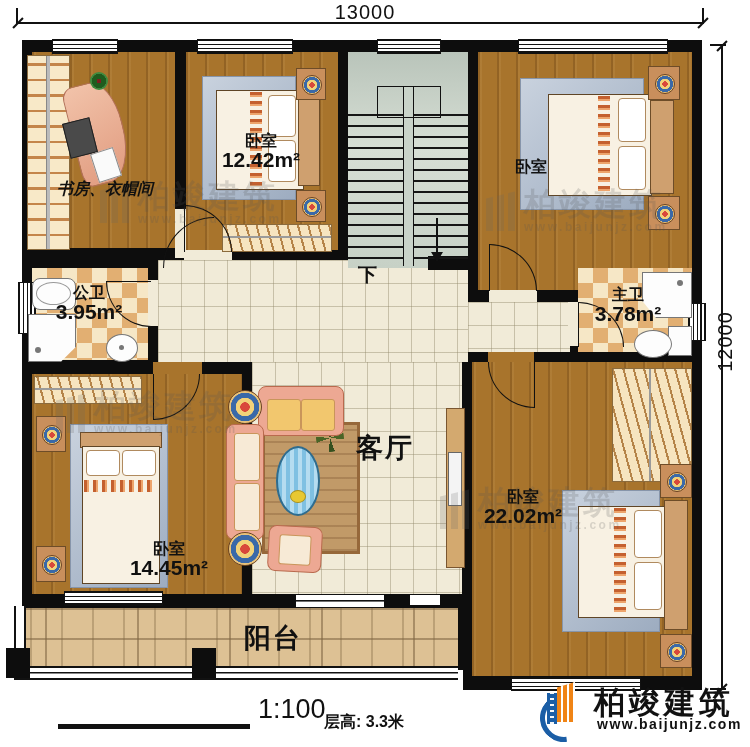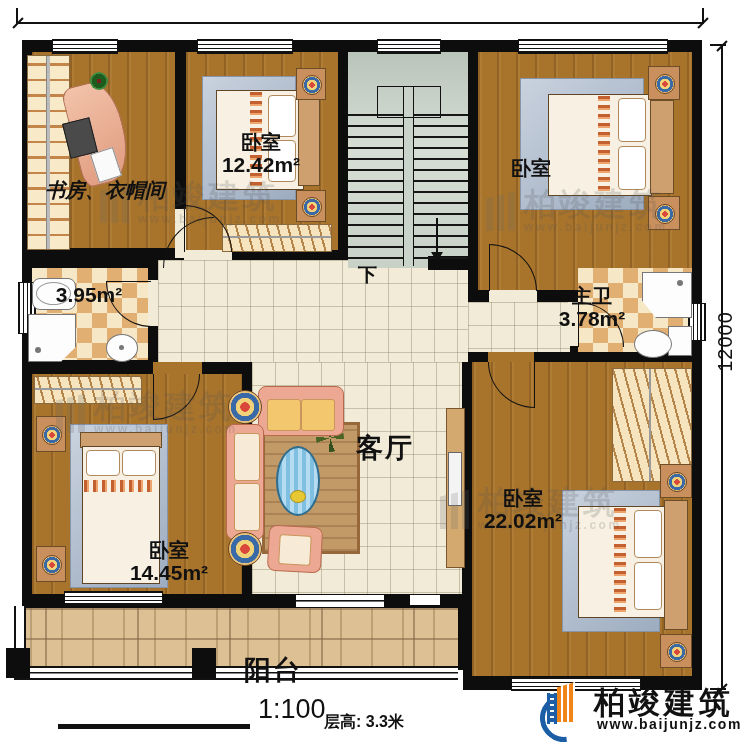--- a/index.html
+++ b/index.html
@@ -39,21 +39,21 @@
   .wave-v{position:absolute;background-image:repeating-linear-gradient(180deg,#c4602f 0 3px,#eda46c 3px 5px, #f8f1e3 5px 9px);}
   .wave-h{position:absolute;background-image:repeating-linear-gradient(90deg,#c4602f 0 3px,#eda46c 3px 5px, #f8f1e3 5px 9px);}
   .headboard{position:absolute;background:#cfa06f;border:1px solid #6d4c28;}
   .nstand{position:absolute;background:#c98f5c;border:1px solid #6d4c28;}
   .flower{position:absolute;border-radius:50%;border:1px solid #6b4423;
         background:radial-gradient(circle at 50% 50%, #d9483b 0 20%, #f2d279 22% 40%, #3a69a8 42% 62%, #e8c27a 64% 82%, #8a5a33 84% 100%);}
   .sofa{position:absolute;background:#eda893;border:1.5px solid #b96a4e;border-radius:8px;}
   .cushion{position:absolute;border:1px solid #c9955a;border-radius:3px;}
   .fixture{position:absolute;background:#fdfdfd;border:1.5px solid #777;}
   .roomlbl{position:absolute;text-align:center;font-weight:700;line-height:1.08;}
-  .roomlbl .nm{display:block;font-size:20px;}
+  .roomlbl .nm{display:block;font-size:16px;}
   .roomlbl .area{display:block;font-size:21px;}
   .biglbl{position:absolute;font-size:27px;font-weight:700;letter-spacing:2px;}
   .dimline{position:absolute;background:#111;}
   .dimtick{position:absolute;width:14px;height:0;border-top:2px solid #111;transform:rotate(-45deg);}
   .dimtxt{position:absolute;font-size:20px;font-weight:500;letter-spacing:1px;}
   .wm{position:absolute;opacity:.20;display:flex;align-items:center;gap:8px;pointer-events:none;}
   .wm .glyph{width:30px;height:40px;background:repeating-linear-gradient(90deg,#666 0 7px, transparent 7px 11px);
         clip-path:polygon(0 18%,100% 0,100% 100%,0 100%);}
   .wm .nm{font-size:32px;font-weight:800;color:#555;letter-spacing:3px;line-height:1;}
   .wm .url{font-size:12px;font-weight:700;color:#555;letter-spacing:2.5px;line-height:1.2;}
@@ -62,20 +62,21 @@
 </head>
 <body>
 
 <div class="stage">
 
   <div class="dimline" style="left:17px;top:22px;width:687px;height:2px;"></div>
   <div class="abs" style="left:16px;top:8px;width:2px;height:16px;background:#111;"></div>
   <div class="abs" style="left:702px;top:8px;width:2px;height:16px;background:#111;"></div>
   <div class="dimtick" style="left:11px;top:22px;"></div>
   <div class="dimtick" style="left:696px;top:22px;"></div>
+  <div class="dimtxt" style="left:300px;top:1px;width:130px;text-align:center;">13000</div>
 
   <div class="dimline" style="left:721px;top:45px;width:2px;height:645px;"></div>
   <div class="abs" style="left:710px;top:44px;width:16px;height:2px;background:#111;"></div>
   <div class="abs" style="left:710px;top:688px;width:16px;height:2px;background:#111;"></div>
   <div class="dimtick" style="left:715px;top:45px;"></div>
   <div class="dimtick" style="left:715px;top:688px;"></div>
   <div class="dimtxt" style="left:680px;top:330px;width:90px;text-align:center;transform:rotate(-90deg);">12000</div>
 
   <div class="wall" style="left:22px;top:40px;width:680px;height:568px;"></div>
   <div class="wall" style="left:463px;top:360px;width:239px;height:330px;"></div>
@@ -272,36 +273,37 @@
     <span class="nm">书房、衣帽间</span>
   </div>
   <div class="roomlbl" style="left:196px;top:132px;width:130px;">
     <span class="nm">卧室</span>
     <span class="area">12.42m²</span>
   </div>
   <div class="roomlbl" style="left:466px;top:158px;width:130px;">
     <span class="nm">卧室</span>
   </div>
   <div class="roomlbl" style="left:34px;top:284px;width:110px;">
+    <span class="nm">公卫</span>
     <span class="area">3.95m²</span>
   </div>
-  <div class="roomlbl" style="left:534px;top:286px;width:116px;">
+  <div class="roomlbl" style="left:570px;top:286px;width:116px;">
     <span class="nm">主卫</span>
     <span class="area">3.78m²</span>
   </div>
   <div class="biglbl" style="left:356px;top:430px;">客厅</div>
   <div class="roomlbl" style="left:104px;top:540px;width:130px;">
     <span class="nm">卧室</span>
     <span class="area">14.45m²</span>
   </div>
   <div class="roomlbl" style="left:458px;top:488px;width:130px;">
     <span class="nm">卧室</span>
     <span class="area">22.02m²</span>
   </div>
-  <div class="biglbl" style="left:244px;top:652px;">阳台</div>
+  <div class="biglbl" style="left:244px;top:620px;">阳台</div>
 
   <div class="abs" style="left:58px;top:724px;width:192px;height:5px;background:#111;"></div>
   <div class="abs" style="left:258px;top:694px;font-size:27px;font-weight:400;">1:100</div>
   <div class="ftxt" style="left:324px;top:712px;font-size:16px;">层高: 3.3米</div>
 
   <div class="abs" style="left:540px;top:680px;width:50px;height:58px;">
     <div class="abs" style="left:0;top:14px;width:38px;height:38px;border:5px solid #1b5ea6;border-radius:50%;border-top-color:transparent;border-right-color:transparent;transform:rotate(38deg);"></div>
     <div class="abs" style="left:17px;top:2px;width:18px;height:40px;background:#f08416;clip-path:polygon(0 14%,100% 0,100% 100%,0 100%);background-image:repeating-linear-gradient(90deg, transparent 0 4px, #fff 4px 6px);"></div>
     <div class="abs" style="left:7px;top:13px;width:10px;height:31px;background:#1b5ea6;background-image:repeating-linear-gradient(0deg, rgba(255,255,255,.95) 0 2px, transparent 2px 6px);background-size:4px 100%;background-position:3px 0;background-repeat:no-repeat;"></div>
   </div>

